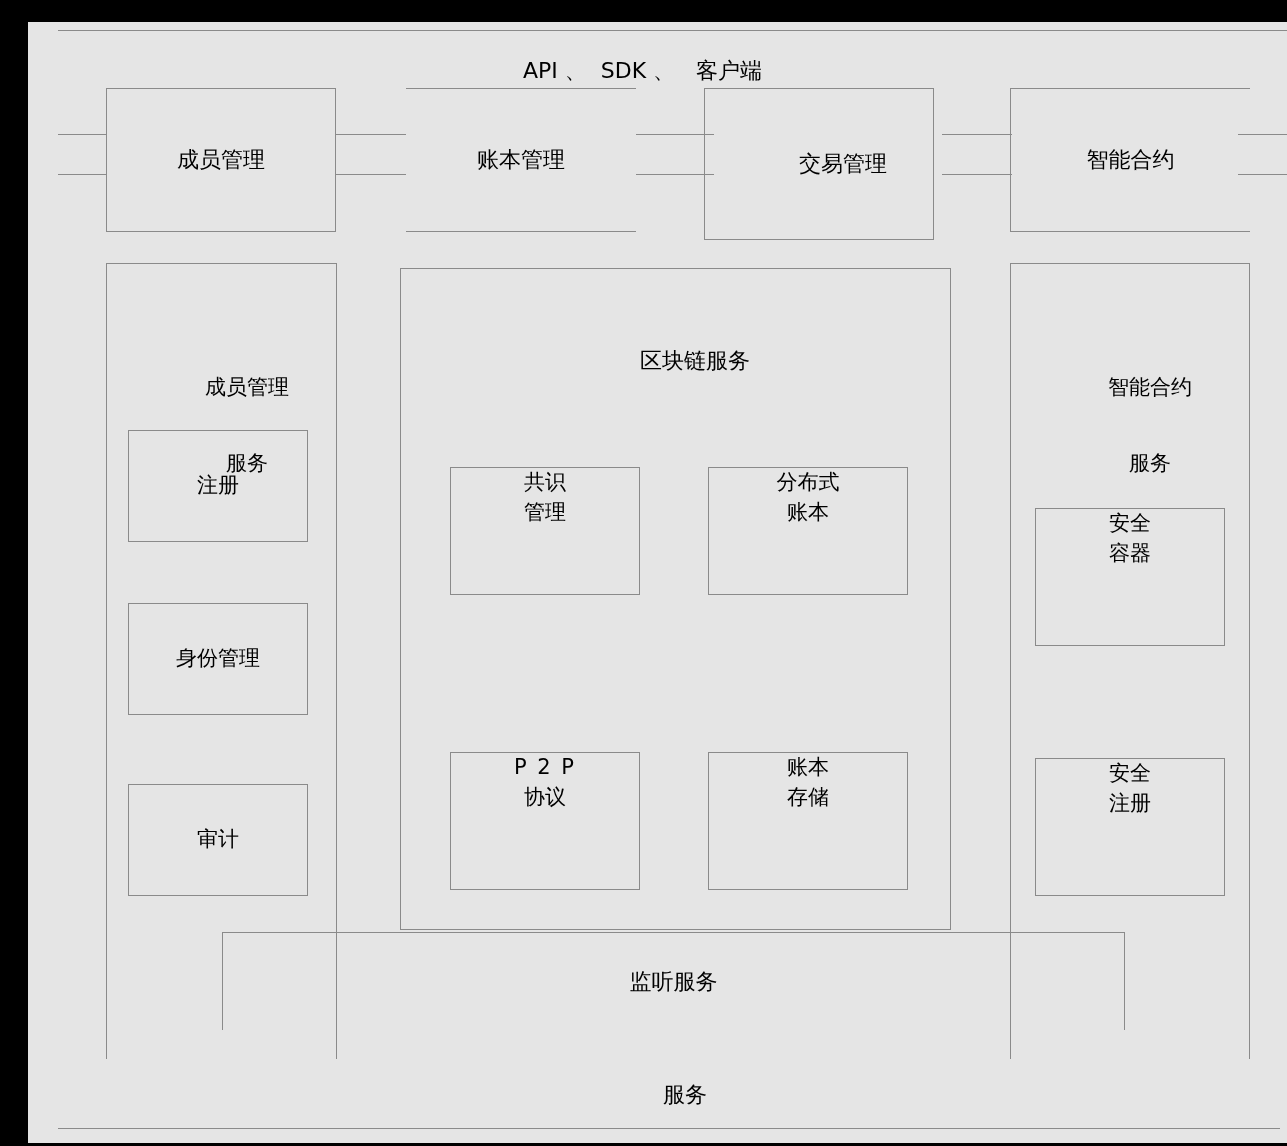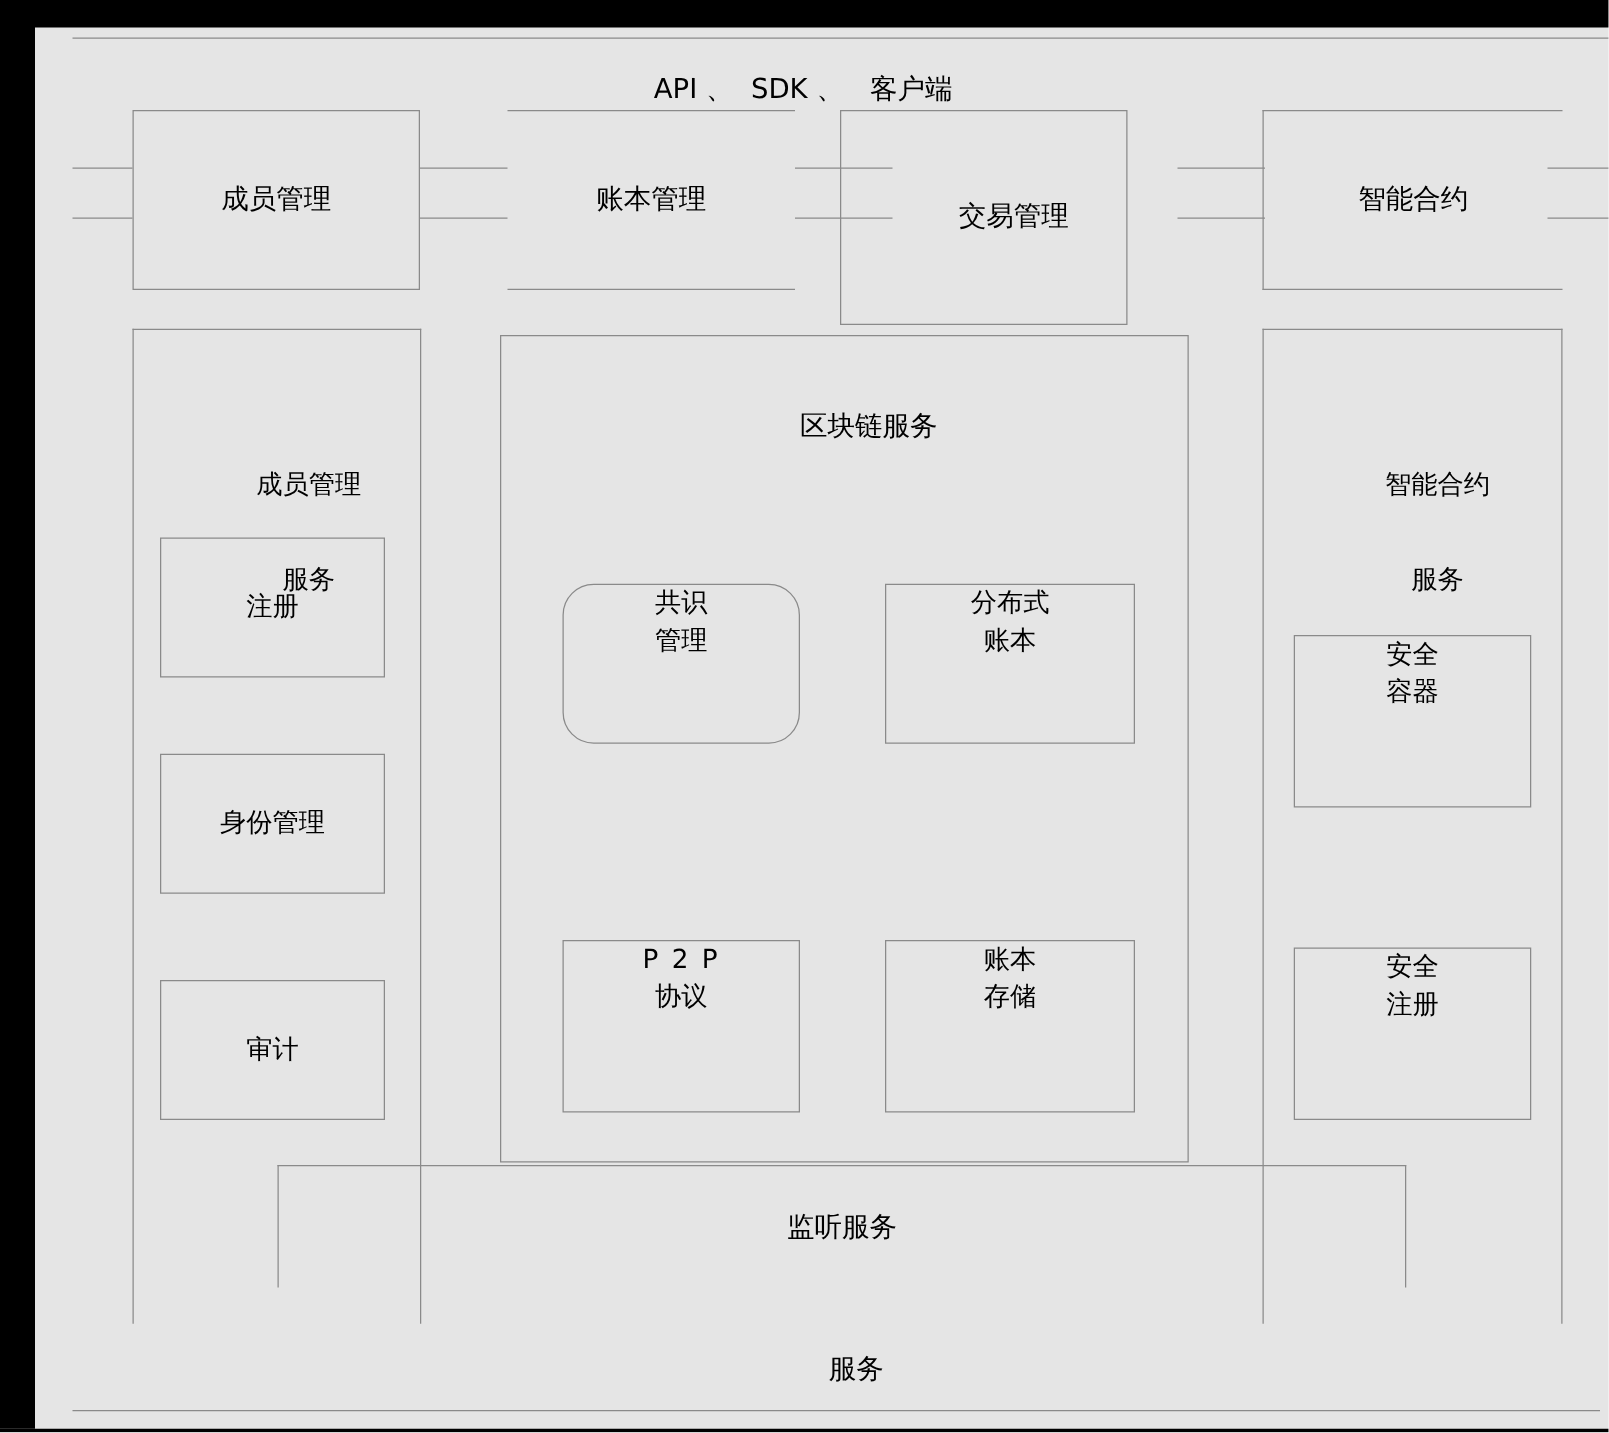--- a/index.html
+++ b/index.html
@@ -114,21 +114,21 @@
   <div class="rule" style="left:1238px; top:174px; width:49px;"></div>
 
   <div class="box full t-22" style="left:106px; top:88px; width:230px; height:144px;">
     <span>成员管理</span>
   </div>
 
   <div class="box tb t-22" style="left:406px; top:88px; width:230px; height:144px;">
     <span>账本管理</span>
   </div>
 
-  <div class="box full t-22" style="left:672px; top:88px; width:230px; height:172px;padding-left:48px;">
+  <div class="box full t-22" style="left:704px; top:88px; width:230px; height:152px;padding-left:48px;">
     <span>交易管理</span>
   </div>
 
   <div class="box tbl t-22" style="left:1010px; top:88px; width:240px; height:144px;">
     <span>智能合约</span>
   </div>
 
   <div class="box tlr noline" style="left:106px; top:263px; width:231px; height:796px; border-top:1px solid #8a8a8a; border-left:1px solid #8a8a8a; border-right:1px solid #8a8a8a;"></div>
 
   <div class="lbl t-21 stack" style="left:192px; top:325px; text-align:center; width:110px;">
@@ -146,23 +146,23 @@
 
   <div class="box full t-21" style="left:128px; top:784px; width:180px; height:112px;">
     <span>审计</span>
   </div>
 
   <div style="position:absolute; left:400px; top:268px; width:551px; height:662px;
               border-top:1px solid #8a8a8a; border-left:1px solid #8a8a8a;
               border-right:1px solid #8a8a8a; border-bottom:1px solid #8a8a8a;
               box-sizing:border-box;"></div>
 
-  <div class="lbl t-22" style="left:640px; top:326px;">区块链服务</div>
-
-  <div class="box full t-21 stack" style="left:450px; top:467px; width:190px; height:128px; flex-direction:column;border-radius:25px;">
+  <div class="lbl t-22" style="left:640px; top:346px;">区块链服务</div>
+
+  <div class="box full t-21 stack" style="left:450px; top:467px; width:190px; height:128px; flex-direction:column;">
     <span>共识</span>
     <span>管理</span>
   </div>
 
   <div class="box full t-21 stack" style="left:708px; top:467px; width:200px; height:128px; flex-direction:column;">
     <span>分布式</span>
     <span>账本</span>
   </div>
 
   <div class="box full t-21 stack" style="left:450px; top:752px; width:190px; height:138px; flex-direction:column;">

